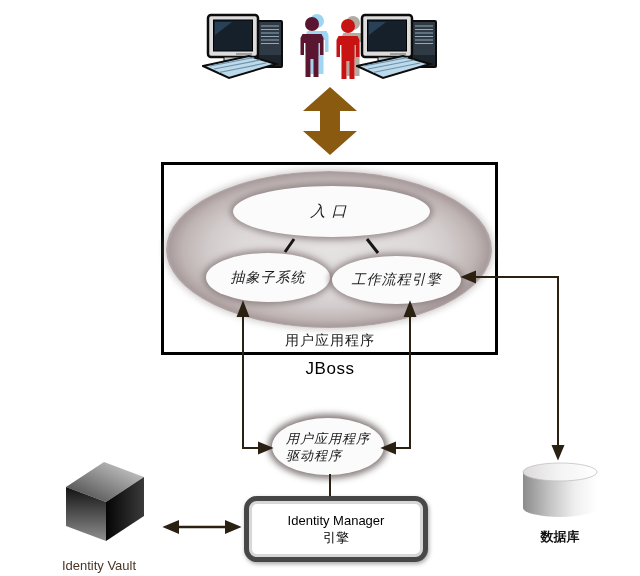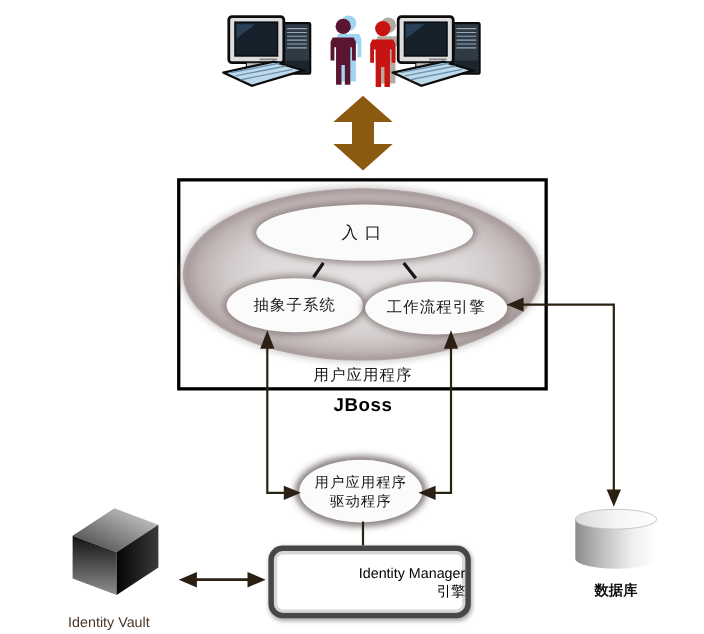--- a/index.html
+++ b/index.html
@@ -15,38 +15,39 @@
   }
   
   .big-ellipse{
     left:166px;top:171px;width:326px;height:157px;border-radius:50%;z-index:2;
     background:radial-gradient(50% 50% at 50% 50%,
       #e5e2e2 0%, #ded9d9 55%, #d2cbcb 74%, #bfb4b4 90%, #a99c9c 98%, #b6abab 100%);
     box-shadow:0 0 6px 2px rgba(160,148,148,.45);
   }
   .ellipse{
     border-radius:50%;display:flex;align-items:center;justify-content:center;
-    background:#fcfbfb;z-index:4;text-align:center;
+    background:#fcfbfb;z-index:4;text-align:left;
     box-shadow:0 0 6px 3px rgba(122,108,108,.7);
+    font-style:italic;
   }
   .portal-ellipse{left:233px;top:186px;width:197px;height:51px;font-size:15px;letter-spacing:6px;}
   .abstraction-ellipse{left:206px;top:253px;width:124px;height:49px;font-size:14px;letter-spacing:1px;}
   .workflow-ellipse{left:332px;top:256px;width:129px;height:48px;font-size:14px;letter-spacing:1px;}
   .driver-ellipse{
     left:272px;top:418px;width:112px;height:57px;font-size:13px;line-height:17px;
     letter-spacing:1px;box-shadow:0 0 6px 4px rgba(108,96,96,.8);
   }
   .user-app-label{left:260px;top:332px;width:140px;text-align:center;font-size:14px;letter-spacing:1px;z-index:5;}
-  .jboss-label{left:255px;top:359px;width:150px;text-align:center;font-size:17px;font-weight:bold;letter-spacing:.5px;z-index:5;color:#000;}
+  .jboss-label{left:255px;top:359px;width:150px;text-align:center;font-size:17px;font-weight:normal;letter-spacing:.5px;z-index:5;color:#000;}
   
   .engine-box{
     left:244px;top:496px;width:184px;height:66px;box-sizing:border-box;z-index:4;
     background:#fff;border:5px solid #474747;border-radius:13px;
     box-shadow:inset 0 0 0 3px #d7d7d7, 1px 2px 4px rgba(0,0,0,.35);
-    display:flex;flex-direction:column;align-items:flex-end;justify-content:center;
+    display:flex;flex-direction:column;align-items:center;justify-content:center;
     font-size:13px;line-height:17px;text-align:center;color:#000;
   }
   .vault-label{left:40px;top:558px;width:118px;text-align:center;font-size:13px;color:#4a3527;z-index:4;}
   .db-label{left:520px;top:528px;width:80px;text-align:center;font-size:13px;color:#111;z-index:4;font-weight:bold;}
   .icon-layer{z-index:3;}
   .connector-layer{left:0;top:0;z-index:6;pointer-events:none;}
 </style>
 </head>
 <body>
 

